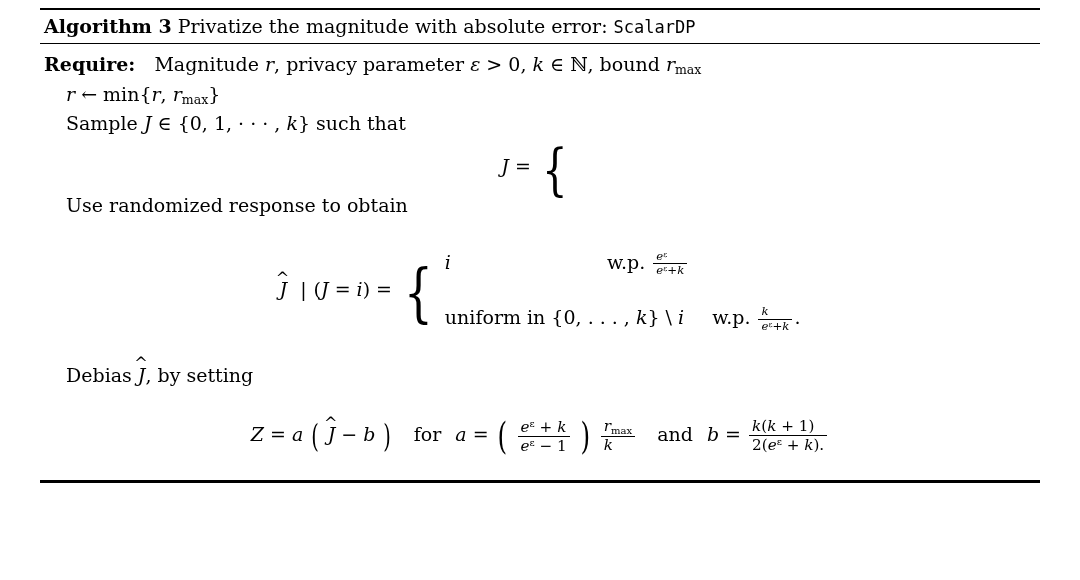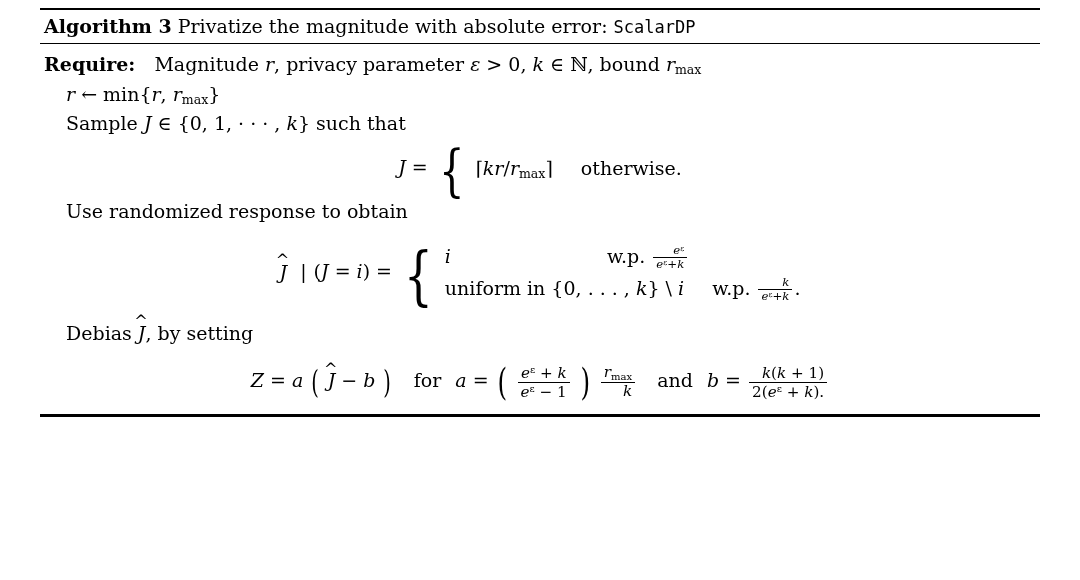--- a/index.html
+++ b/index.html
@@ -98,24 +98,24 @@
     padding: 2px 0;
     white-space: nowrap;
   }
   .case-row .wp {
     display: inline-block;
     margin-left: 22px;
   }
   .frac {
     display: inline-block;
     vertical-align: middle;
-    text-align: right;
+    text-align: left;
     font-size: 0.80em;
     line-height: 1.12;
-    margin: 0 2px;
+    margin: 12px 2px;
   }
   .frac .num {
     display: block;
     padding: 0 3px;
     border-bottom: 1px solid #000;
   }
   .frac .den {
     display: block;
     padding: 0 3px;
   }
@@ -187,24 +187,20 @@
       <span>Sample</span>
       <span class="m">J</span> ∈ {0, 1, · · · , <span class="m">k</span>}
       <span>such that</span>
     </div>
 
     <div class="eq-block">
       <span class="eq-inline">
         <span class="m">J</span> =
         <span class="brace">{</span>
         <span class="cases">
-          <span class="case-row">
-            ⌈<span class="m">kr</span>/<span class="m">r</span><sub>max</sub>⌉
-            <span class="wp">otherwise.</span>
-          </span>
         </span>
       </span>
     </div>
 
     <div class="line indent1">Use randomized response to obtain</div>
 
     <div class="eq-block">
       <span class="eq-inline">
         <span class="hat-wrap"><span class="hat">^</span><span class="m">J</span></span>
         <span class="spacer-sm"></span>|<span class="spacer-sm"></span>(<span class="m">J</span> = <span class="m">i</span>) =

